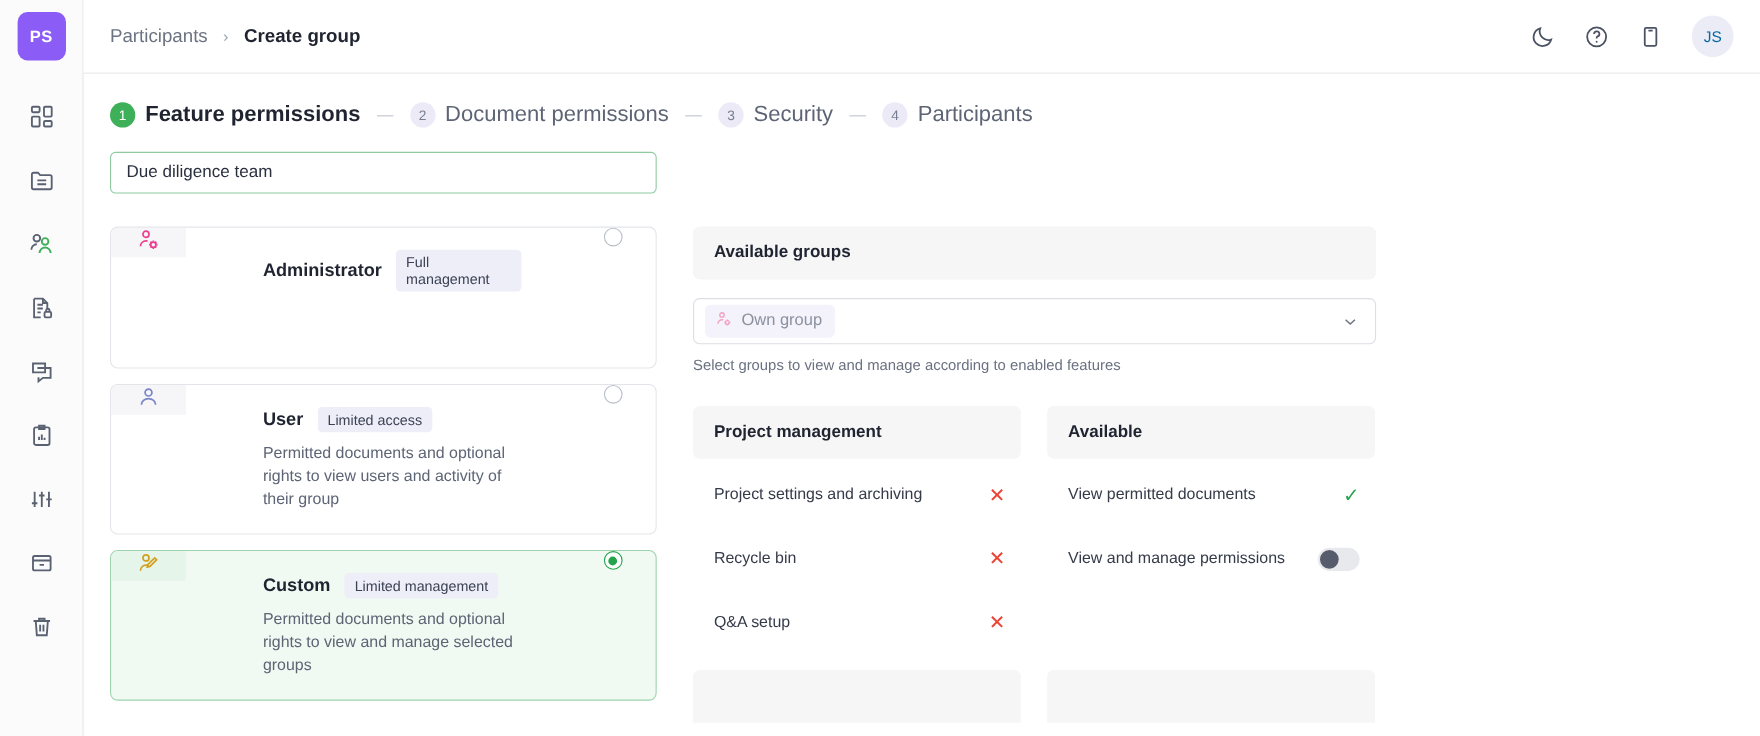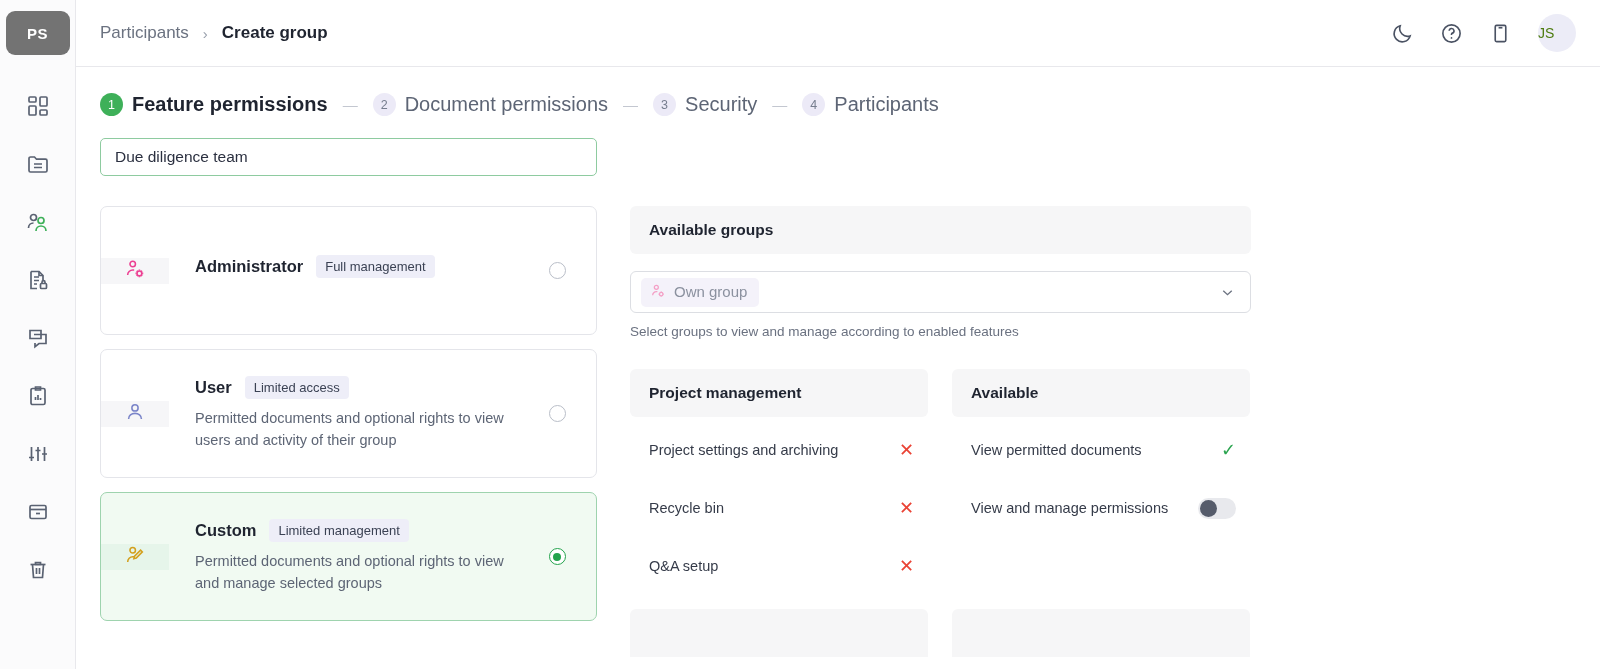--- a/index.html
+++ b/index.html
@@ -13,22 +13,22 @@
   .app { display: flex; width: 1600px; height: 669px; }
 
   
   .sidebar {
     width: 76px; min-width: 76px; height: 669px;
     background: #fbfbfc;
     border-right: 1px solid #e8e8ec;
     display: flex; flex-direction: column; align-items: center;
   }
   .logo {
-    width: 64px; height: 44px; margin-top: 11px; margin-bottom: 24px;
-    background: #737373; border-radius: 9px;
+    width: 44px; height: 44px; margin-top: 11px; margin-bottom: 24px;
+    background: #8b5cf6; border-radius: 9px;
     display: flex; align-items: center; justify-content: center;
     color: #fff; font-size: 15px; font-weight: bold; letter-spacing: .5px;
   }
   .side-icons { display: flex; flex-direction: column; align-items: center; gap: 0; }
   .side-item {
     width: 56px; height: 58px;
     display: flex; align-items: center; justify-content: center;
     color: #5a6272; cursor: pointer;
   }
   .side-item.active { color: #3eb059; }
@@ -45,22 +45,22 @@
     background: #fff;
   }
   .crumbs { display: flex; align-items: center; gap: 14px; }
   .crumb-link { font-size: 17px; color: #6b7280; cursor: pointer; }
   .crumb-sep { color: #9aa1ad; font-size: 15px; }
   .crumb-current { font-size: 17px; color: #1f2430; font-weight: bold; }
   .top-actions { margin-left: auto; display: flex; align-items: center; gap: 26px; }
   .top-icon { color: #4a5263; cursor: pointer; display: flex; align-items: center; }
   .avatar {
     width: 38px; height: 38px; border-radius: 50%;
-    background: #ececf7; color: #4d7c0f;
-    display: flex; align-items: center; justify-content: flex-start;
+    background: #ececf7; color: #0369a1;
+    display: flex; align-items: center; justify-content: center;
     font-size: 14px; cursor: pointer;
   }
 
   
   .content { flex: 1; overflow: hidden; padding: 0 24px; position: relative; }
 
   
   .stepper { display: flex; align-items: center; gap: 0; padding: 26px 0 22px 0; }
   .step { display: flex; align-items: center; gap: 9px; cursor: pointer; }
   .step-num {
@@ -85,24 +85,24 @@
     background: #fff; outline: none;
   }
 
   
   .body-cols { display: flex; gap: 33px; margin-top: 30px; }
   .col-left { width: 497px; min-width: 497px; }
   .col-right { width: 621px; min-width: 621px; }
 
   
   .role-card {
-    display: flex; align-items: center;
+    display: flex; align-items: flex-start;
     border: 1px solid #e4e5ea; border-radius: 7px;
     background: #fff; margin-bottom: 14px;
-    overflow: hidden; cursor: pointer; min-height: 129px;
+    overflow: hidden; cursor: pointer; min-height: 129px; gap: 44px;
   }
   .role-card.selected { border-color: #9ed3ae; background: #f1faf2; }
   .role-rail {
     width: 68px; min-width: 68px;
     background: #f6f6f8;
     display: flex; align-items: center; justify-content: center;
   }
   .role-card.selected .role-rail { background: #e6f5ea; }
   .role-main { flex: 1; padding: 20px 0 20px 26px; display: flex; flex-direction: column; justify-content: center; }
   .role-head { display: flex; align-items: center; gap: 13px; margin-bottom: 9px; }

